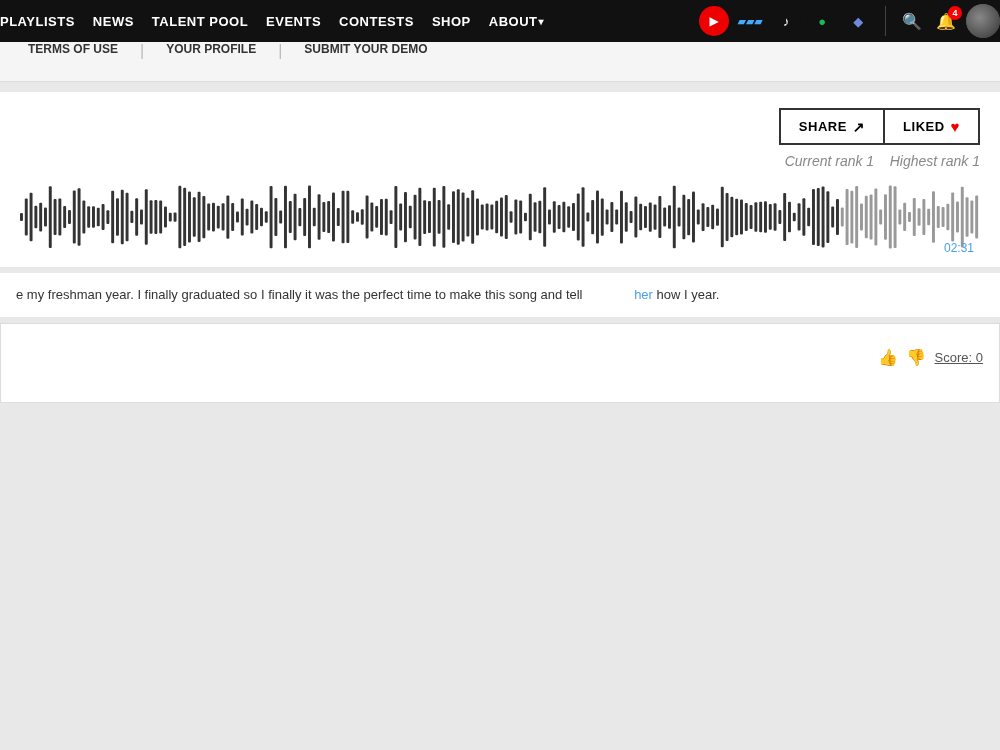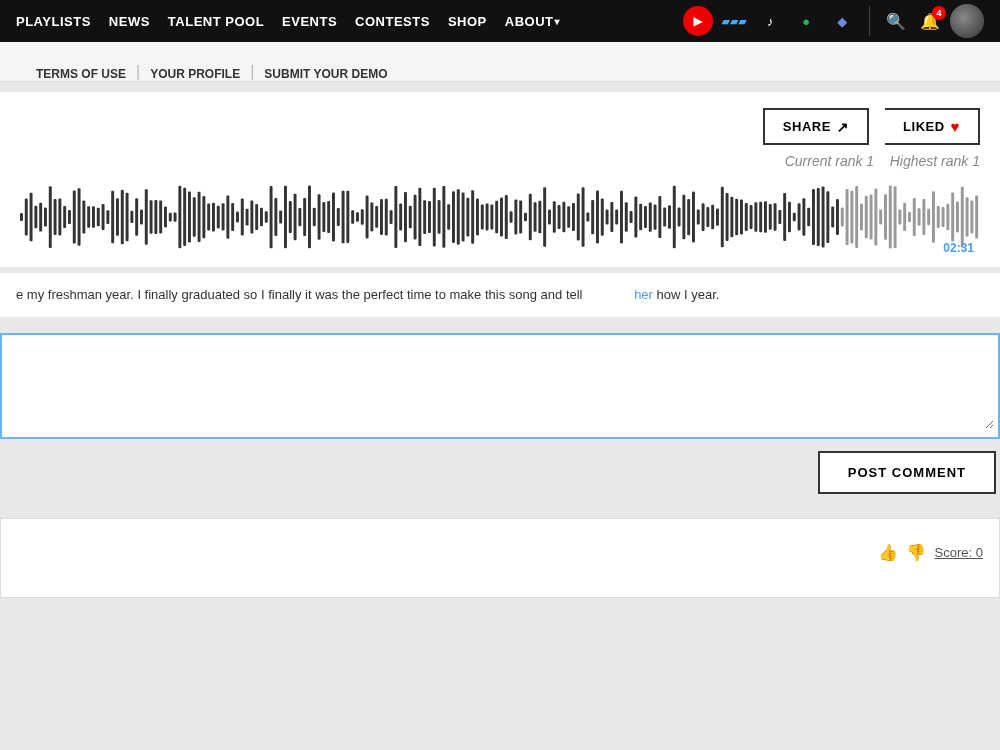--- a/index.html
+++ b/index.html
@@ -4,21 +4,21 @@
   <style>
     * { margin: 0; padding: 0; box-sizing: border-box; }
     body { font-family: Arial, sans-serif; background: #e8e8e8; width: 1000px; min-height: 750px; overflow-x: hidden; }
 
     
     .navbar {
       background: #111;
       height: 42px;
       display: flex;
       align-items: center;
-      padding: 0 16px;
+      padding: 0 0;
       gap: 0;
     }
     .nav-links {
       display: flex;
       align-items: center;
       gap: 18px;
       flex: 1;
     }
     .nav-link {
       color: #fff;
@@ -91,23 +91,23 @@
       background: radial-gradient(circle at 40% 40%, #888, #333);
       border-radius: 50%;
     }
 
     
     .secondary-nav {
       background: #f5f5f5;
       border-bottom: 1px solid #ddd;
       height: 40px;
       display: flex;
-      align-items: flex-end;
-      padding: 0 26px;
-      gap: 0;
+      align-items: flex-start;
+      padding: 0 18px;
+      gap: 12px;
     }
     .sec-link {
       font-size: 12px;
       font-weight: bold;
       color: #333;
       cursor: pointer;
       padding: 0 10px;
       text-decoration: none;
     }
     .sec-separator {
@@ -125,21 +125,21 @@
     .player-section {
       background: #fff;
       margin: 0 0 6px 0;
       padding: 16px 20px 10px;
       position: relative;
     }
 
     .share-liked-row {
       display: flex;
       justify-content: flex-end;
-      gap: 16px;
+      gap: 0;
       margin-bottom: 8px;
     }
     .share-btn {
       border: 2px solid #333;
       background: #fff;
       font-size: 13px;
       font-weight: bold;
       letter-spacing: 0.5px;
       padding: 8px 18px;
       cursor: pointer;
@@ -176,21 +176,21 @@
       align-items: center;
       overflow: hidden;
       border: none;
     }
     .time-label {
       position: absolute;
       right: 6px;
       bottom: 2px;
       color: #4a9ef0;
       font-size: 12px;
-      font-weight: bold;
+      font-weight: normal;
     }
 
     
     .description-section {
       background: #fff;
       padding: 12px 16px;
       margin-bottom: 6px;
     }
     .description-text {
       font-size: 13px;
@@ -548,28 +548,20 @@
   </div>
 
   <div class="description-section">
     <p class="description-text">
       <span>e my freshman year. I finally graduated so I finally it was the perfect time to make this song and tell</span>
       <a class="desc-link">her</a>
       <span> how I year.</span>
     </p>
   </div>
 
-  <div class="comment-section">
-    <div class="comment-textarea-wrapper">
-      <textarea class="comment-textarea" placeholder="" style=""></textarea>
-    </div>
-    <div class="post-comment-row">
-      <button class="post-comment-btn">POST COMMENT</button>
-    </div>
-  </div>
 
   <div class="comments-list">
     <div class="comment-item">
       <div class="comment-content">
         <span></span>
       </div>
       <div class="comment-footer">
         <span class="thumb-up">👍</span>
         <span class="thumb-down">👎</span>
         <span class="score-label">Score: 0</span>

